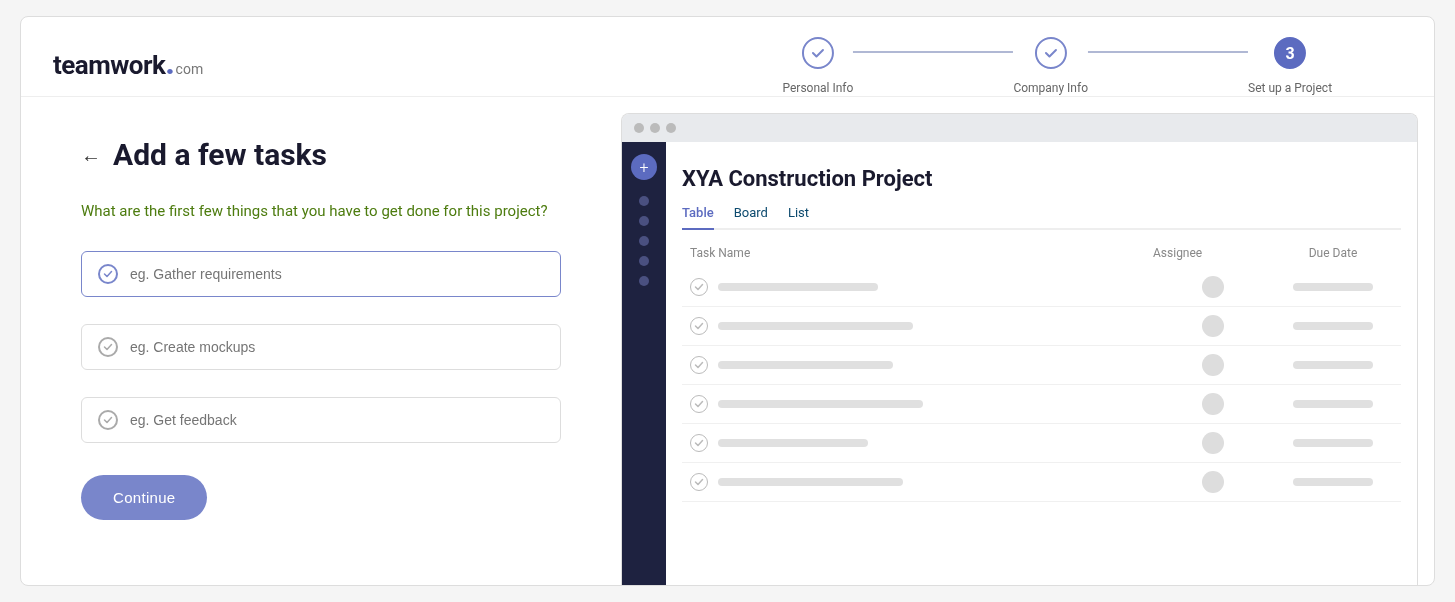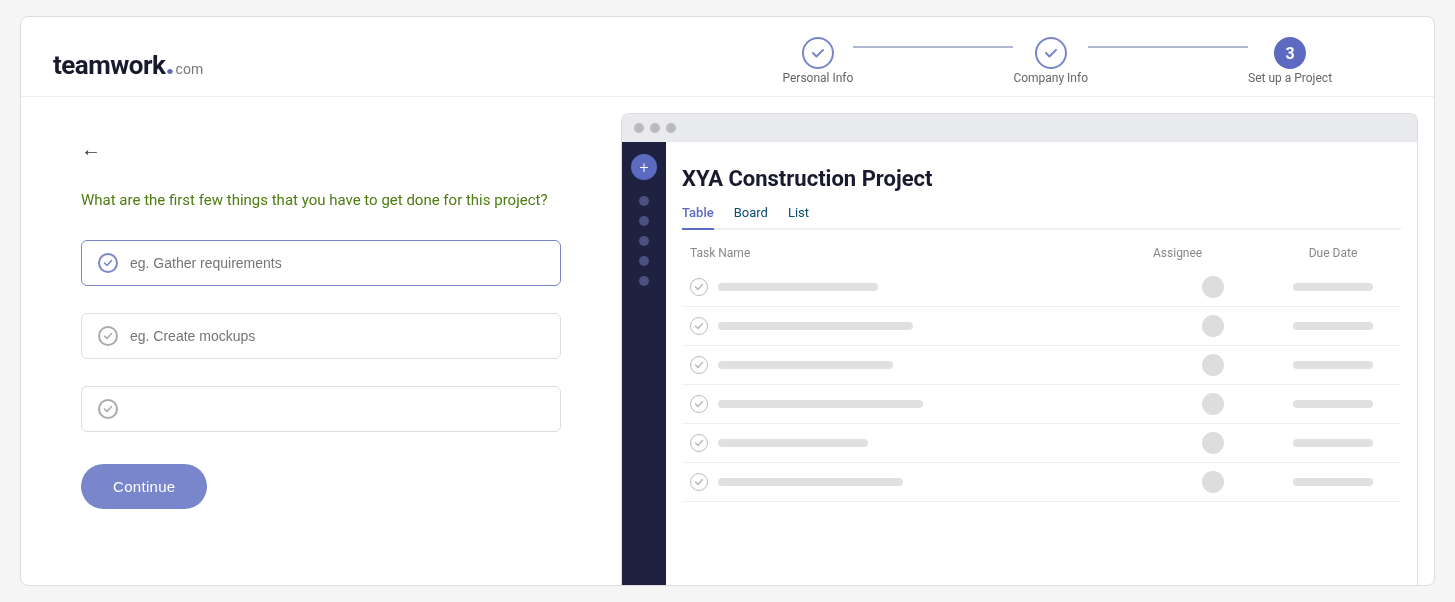--- a/index.html
+++ b/index.html
@@ -92,21 +92,21 @@
     .step-circle.active {
       background: #5c6bc0;
       border-color: #5c6bc0;
       color: #fff;
       font-weight: 700;
       font-size: 16px;
     }
     .step-label {
       font-size: 12px;
       color: #666;
-      margin-top: 2px;
+      margin-top: 12px;
       white-space: nowrap;
       text-align: right;
     }
     .step-connector {
       width: 160px;
       height: 2px;
       background: #b0b8d4;
       align-self: center;
       margin-bottom: 28px;
     }
@@ -389,20 +389,21 @@
         <span class="step-label">Set up a Project</span>
       </div>
     </div>
   </div>
 
   <div class="main-content">
 
     <div class="left-panel">
       <div class="back-title">
         <span class="back-arrow">←</span>
+        <h1 class="page-title">Add a few tasks</h1>
       </div>
       <p class="subtitle">What are the first few things that you have to get done for this project?</p>
 
       <div class="task-input-group">
 
         <div class="task-input-wrapper active-input">
           <div class="task-input-icon active-icon">
             <svg width="10" height="10" viewBox="0 0 10 10">
                 <path d="M1.5 5l2.5 2.5L8.5 2.5" stroke="#7986cb" stroke-width="1.5" fill="none" stroke-linecap="round" stroke-linejoin="round"></path>
               </svg>
@@ -418,20 +419,21 @@
           </div>
           <input class="task-input-field" type="text" placeholder="eg. Create mockups" style="">
         </div>
 
         <div class="task-input-wrapper">
           <div class="task-input-icon">
             <svg width="10" height="10" viewBox="0 0 10 10">
                 <path d="M1.5 5l2.5 2.5L8.5 2.5" stroke="#aaa" stroke-width="1.5" fill="none" stroke-linecap="round" stroke-linejoin="round"></path>
               </svg>
           </div>
+          <input class="task-input-field" type="text" placeholder="eg. Get feedback" style="">
         </div>
       </div>
 
       <button class="continue-btn">Continue</button>
     </div>
 
     <div class="right-panel">
       <div class="browser-window">
 
         <div class="browser-bar">

